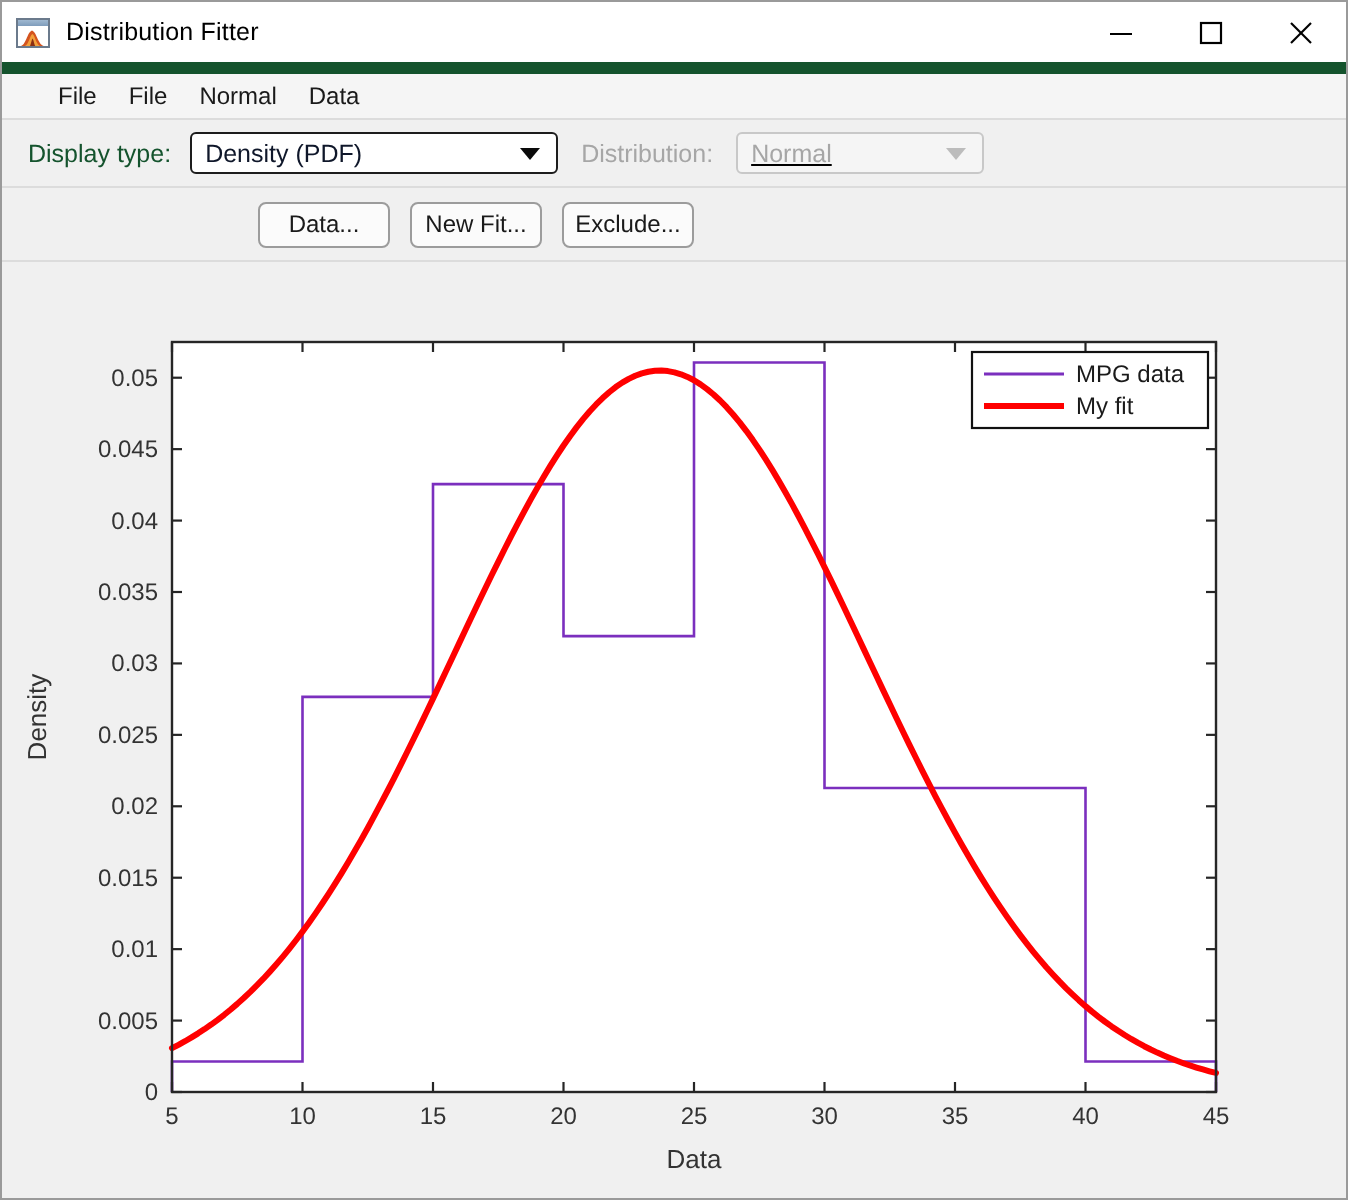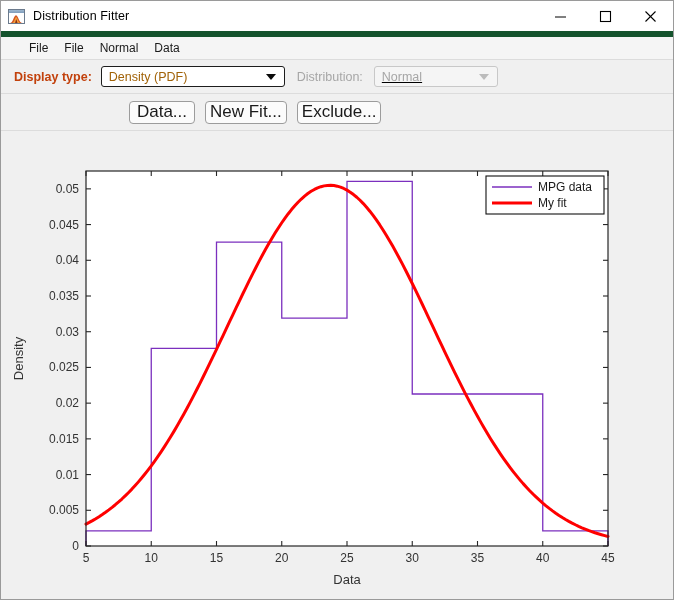--- a/index.html
+++ b/index.html
@@ -94,42 +94,42 @@
   .toolrow1 {
     height: 33px;
     background: #f0f0f0;
     border-bottom: 1px solid #dcdcdc;
     display: flex;
     align-items: center;
     padding-left: 13px;
   }
   .field-label {
     font-size: 12.5px;
-    color: #c2410c;
-    font-weight: bold;
+    color: #14532d;
+    font-weight: normal;
     margin-right: 9px;
     white-space: nowrap;
   }
   .field-label.disabled {
     color: #a6a6a6;
     font-weight: normal;
   }
   .combo {
     position: relative;
     height: 21px;
     background: #ffffff;
     border: 1px solid #1d1d1d;
     border-radius: 3px;
     display: flex;
     align-items: center;
     box-sizing: border-box;
   }
   .combo .combo-value {
     font-size: 12.5px;
-    color: #a16207;
+    color: #0f172a;
     padding-left: 7px;
     white-space: nowrap;
   }
   .combo .arrow {
     position: absolute;
     right: 8px;
     top: 50%;
     transform: translateY(-50%);
     width: 0; height: 0;
     border-left: 5px solid transparent;
@@ -162,21 +162,21 @@
     padding-left: 128px;
     gap: 10px;
   }
   .btn {
     height: 23px;
     min-width: 66px;
     padding: 0 4px;
     background: #fbfbfb;
     border: 1px solid #9c9c9c;
     border-radius: 4px;
-    font-size: 17px;
+    font-size: 12px;
     color: #1a1a1a;
     display: flex;
     align-items: center;
     justify-content: center;
     box-sizing: border-box;
     white-space: nowrap;
   }
 
   
   .figure-area {

